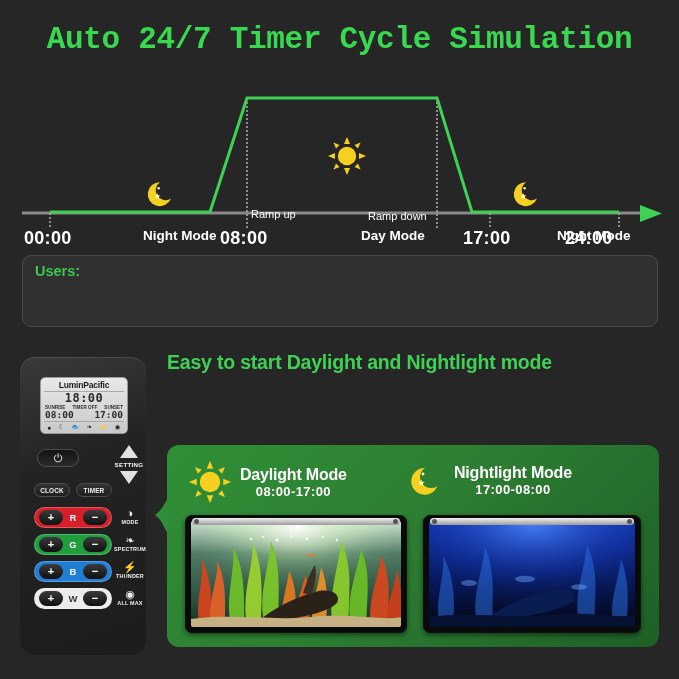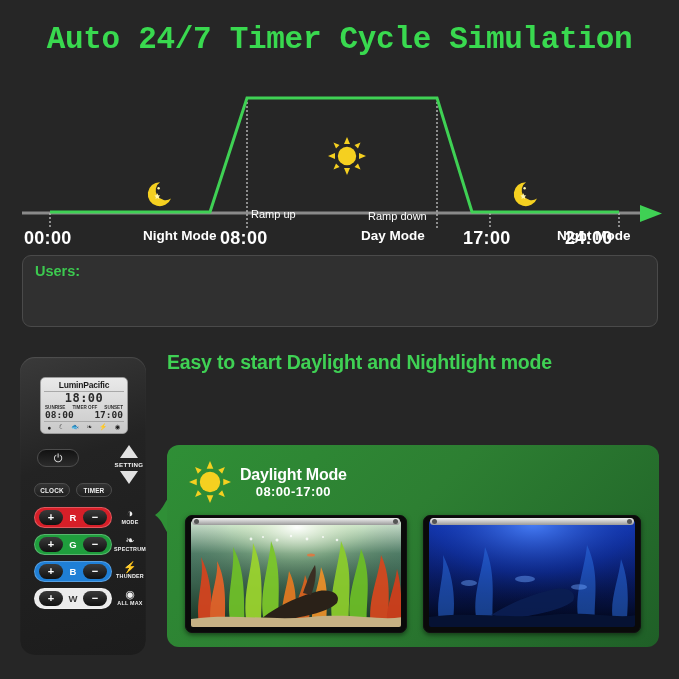--- a/index.html
+++ b/index.html
@@ -444,20 +444,31 @@
           <polygon points="5.5,32.5 11.5,30 8,26.5"></polygon>
           <polygon points="32.5,32.5 26.5,30 30,26.5"></polygon>
         </g>
       </svg>
       <div class="mode-texts">
         <div class="mode-name">Daylight Mode</div>
         <div class="mode-time">08:00-17:00</div>
       </div>
     </div>
 
+    <div class="mode-head" style="left:240px;top:16px">
+      <svg width="38" height="38" viewBox="0 0 34 34">
+        <path d="M27 22.5A12 12 0 1 1 16 6.2a9.6 9.6 0 0 0 11 16.3Z" fill="#f5d020"></path>
+        <circle cx="14.3" cy="11.6" r="1.3" fill="#fff6b0"></circle>
+        <path d="M12.8 16.6l.9 1.9 2 .3-1.5 1.4.4 2-1.8-1-1.8 1 .4-2-1.5-1.4 2-.3Z" fill="#fff6b0"></path>
+      </svg>
+      <div class="mode-texts">
+        <div class="mode-name">Nightlight Mode</div>
+        <div class="mode-time">17:00-08:00</div>
+      </div>
+    </div>
 
     <div class="tank" style="left:18px;top:70px;width:222px;height:118px">
       <div class="tank-inner">
         <svg width="212" height="108" viewBox="0 0 212 108" preserveAspectRatio="none">
           <defs>
             <linearGradient id="dwater" x1="0" y1="0" x2="0" y2="1">
               <stop offset="0%" stop-color="#dff3e4"></stop>
               <stop offset="30%" stop-color="#4f7f6a"></stop>
               <stop offset="100%" stop-color="#17301f"></stop>
             </linearGradient>

